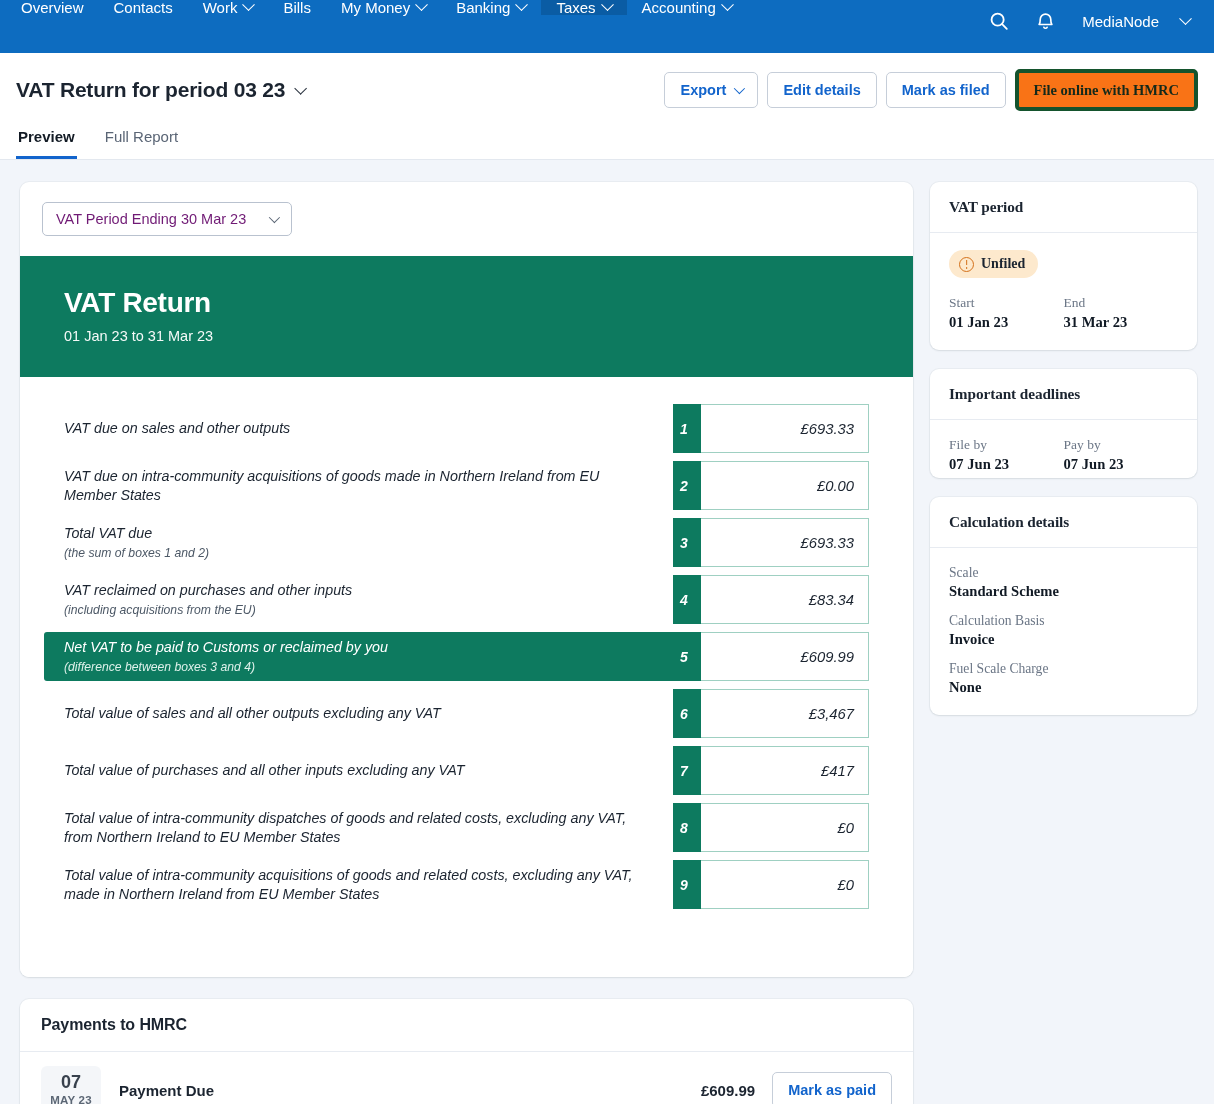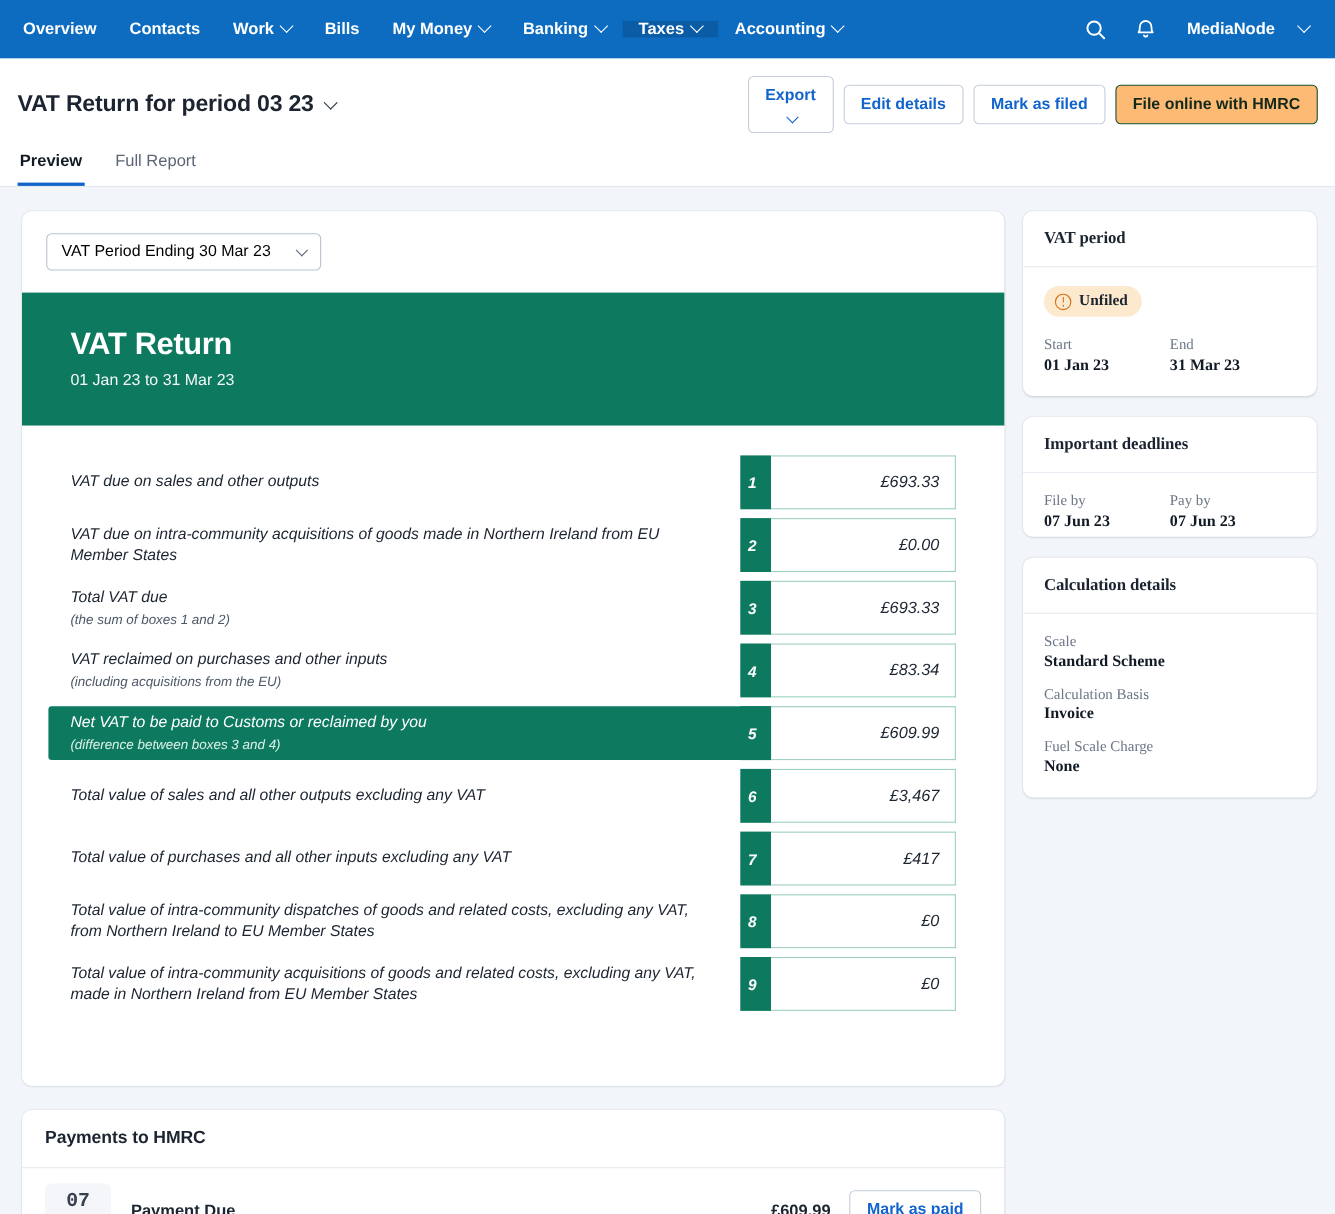--- a/index.html
+++ b/index.html
@@ -14,23 +14,22 @@
     font-family: "Liberation Sans", sans-serif;
     color: #1b2430;
     -webkit-font-smoothing: antialiased;
   }
 
   
   .topnav {
     height: 53px;
     background: #0d6cc0;
     display: flex;
-    align-items: center;
+    align-items: flex-start;
     position: relative;
-    font-weight: bold;
   }
   .nav-left { display: flex; align-items: stretch; padding-left: 6px; }
   .nav-item {
     display: flex; align-items: center; gap: 7px;
     padding: 0 15px;
     color: #ffffff;
     font-size: 15px;
     line-height: 1;
     white-space: nowrap;
     cursor: pointer;
@@ -90,32 +89,32 @@
   }
   .btn {
     font-family: "Liberation Sans", sans-serif;
     font-size: 14.5px;
     font-weight: 700;
     border-radius: 5px;
     padding: 8px 15px;
     cursor: pointer;
     white-space: nowrap;
     line-height: 1.25;
-    flex-direction: column;
   }
   .btn-secondary {
     background: #ffffff;
     border: 1px solid #c6ced9;
     color: #1264cc;
     display: flex; align-items: center; gap: 8px;
   }
   .btn-primary {
-    background: #fdba74;
-    border: 1px solid #14532d;
+    background: #f97316;
+    border: 4px solid #14532d;
     color: #14291a;
+    font-family: Liberation Serif, serif;
   }
   .btn-caret {
     display: inline-block;
     width: 8px; height: 8px;
     border-right: 1.8px solid #1264cc;
     border-bottom: 1.8px solid #1264cc;
     transform: rotate(45deg) translateY(-2px);
   }
   .tabs {
     display: flex; gap: 26px;
@@ -153,21 +152,21 @@
   
   .period-card { padding: 20px 22px; margin-bottom: 0; border-radius: 9px 9px 0 0; }
   .select {
     display: inline-flex; align-items: center; justify-content: space-between;
     gap: 14px;
     min-width: 250px;
     border: 1px solid #b9c2cf;
     border-radius: 5px;
     padding: 8px 11px 8px 13px;
     font-size: 14.5px;
-    color: #000000;
+    color: #701a75;
     background: #fff;
     cursor: pointer;
   }
   .select .sel-caret {
     width: 8px; height: 8px;
     border-right: 1.7px solid #5a6575;
     border-bottom: 1.7px solid #5a6575;
     transform: rotate(45deg) translateY(-2px);
     margin-right: 3px;
   }
@@ -267,21 +266,20 @@
   .date-chip {
     width: 60px; flex: none;
     background: #f4f6f9;
     border-radius: 6px;
     text-align: center;
     padding: 7px 3px 8px 3px;
   }
   .date-chip .d {
     font-size: 18px; font-weight: 700; color: #38414d;
     line-height: 1.1;
-    font-family: Liberation Mono, monospace;
   }
   .date-chip .m {
     font-size: 11.5px; font-weight: 700; color: #5c6775;
     margin-top: 1px; letter-spacing: 0.2px;
   }
   .pay-label { font-size: 15px; font-weight: 700; }
   .pay-right {
     margin-left: auto;
     display: flex; align-items: center; gap: 17px;
   }

